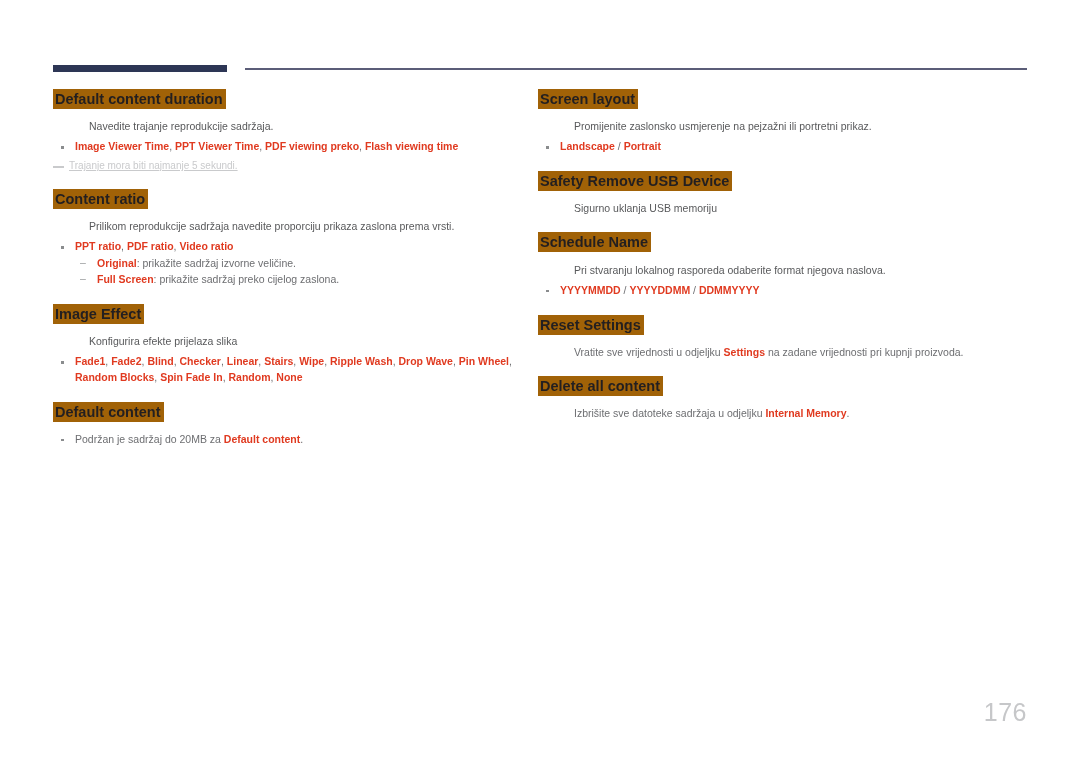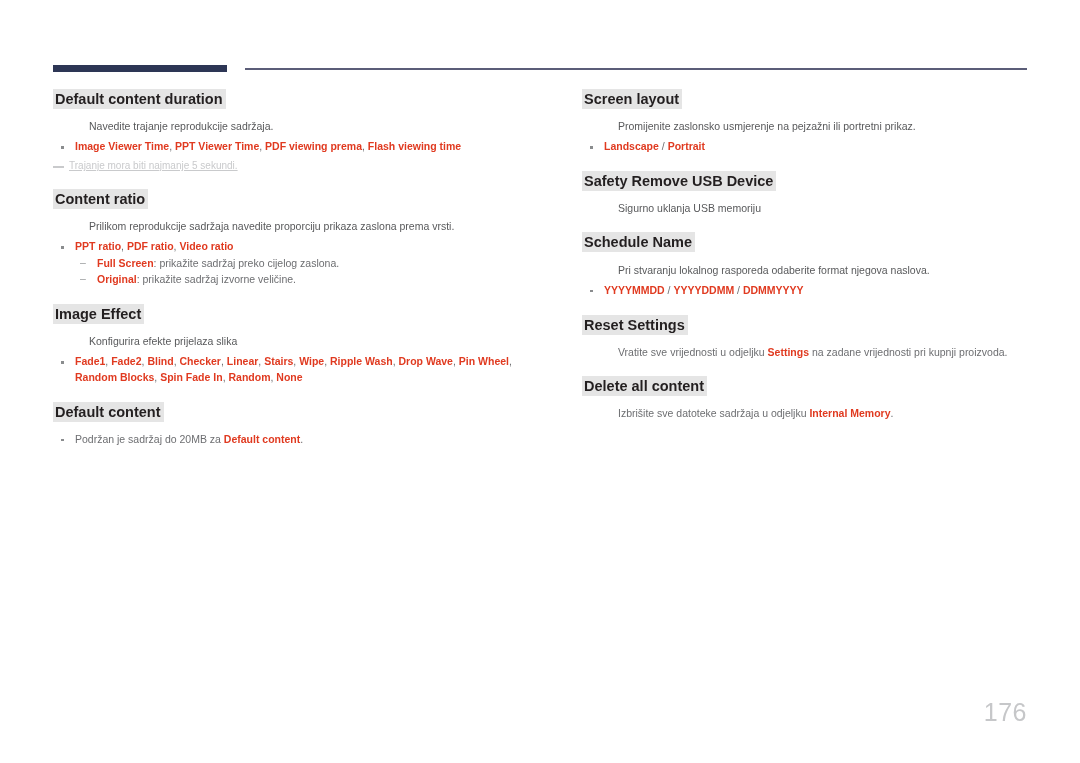--- a/index.html
+++ b/index.html
@@ -45,34 +45,34 @@
     position: absolute;
     left: 0;
     top: 90px;
     width: 1080px;
   }
   .col {
     position: absolute;
     top: 0;
   }
   .col-left  { left: 53px;  width: 470px; }
-  .col-right { left: 582px; width: 466px; }
+  .col-right { left: 538px; width: 466px; }
 
   
   .section { margin-bottom: 17px; }
 
   h2.section-heading {
     margin: 0 0 11px 0;
     font-size: 14.5px;
     font-weight: bold;
     color: #231f20;
     line-height: 1.25;
   }
   h2.section-heading .hl {
-    background: #e5e5e5;
+    background: #a16207;
     padding: 2px 3px 2px 2px;
     box-decoration-break: clone;
     text-align: center;
     -webkit-box-decoration-break: clone;
   }
 
   p.body-text {
     margin: 0 0 5px 0;
     font-size: 10.5px;
     line-height: 1.45;
@@ -155,31 +155,31 @@
   <div class="header-bar-thick"></div>
   <div class="header-bar-thin"></div>
 </div>
 
 <div class="content">
   <div class="col col-left" id="left-column">
       <div class="section">
         <h2 class="section-heading"><span class="hl">Default content duration</span></h2>
         <p class="body-text">Navedite trajanje reprodukcije sadržaja.</p>
         <ul class="bullet-list">
-          <li><span class="kw">Image Viewer Time</span><span class="sep">, </span><span class="kw">PPT Viewer Time</span><span class="sep">, </span><span class="kw">PDF viewing prema</span><span class="sep">, </span><span class="kw">Flash viewing time</span></li>
+          <li><span class="kw">Image Viewer Time</span><span class="sep">, </span><span class="kw">PPT Viewer Time</span><span class="sep">, </span><span class="kw">PDF viewing preko</span><span class="sep">, </span><span class="kw">Flash viewing time</span></li>
         </ul>
         <div class="note">Trajanje mora biti najmanje 5 sekundi.</div>
       </div>
       <div class="section">
         <h2 class="section-heading"><span class="hl">Content ratio</span></h2>
         <p class="body-text">Prilikom reprodukcije sadržaja navedite proporciju prikaza zaslona prema vrsti.</p>
         <ul class="bullet-list">
           <li><span class="kw">PPT ratio</span><span class="sep">, </span><span class="kw">PDF ratio</span><span class="sep">, </span><span class="kw">Video ratio</span><ul class="sub-list">
+              <li><span class="kw">Original</span><span class="sep">: prikažite sadržaj izvorne veličine.</span></li>
               <li><span class="kw">Full Screen</span><span class="sep">: prikažite sadržaj preko cijelog zaslona.</span></li>
-              <li><span class="kw">Original</span><span class="sep">: prikažite sadržaj izvorne veličine.</span></li>
             </ul></li>
         </ul>
       </div>
       <div class="section">
         <h2 class="section-heading"><span class="hl">Image Effect</span></h2>
         <p class="body-text">Konfigurira efekte prijelaza slika</p>
         <ul class="bullet-list">
           <li><span class="kw">Fade1</span><span class="sep">, </span><span class="kw">Fade2</span><span class="sep">, </span><span class="kw">Blind</span><span class="sep">, </span><span class="kw">Checker</span><span class="sep">, </span><span class="kw">Linear</span><span class="sep">, </span><span class="kw">Stairs</span><span class="sep">, </span><span class="kw">Wipe</span><span class="sep">, </span><span class="kw">Ripple Wash</span><span class="sep">, </span><span class="kw">Drop Wave</span><span class="sep">, </span><span class="kw">Pin Wheel</span><span class="sep">, </span><span class="kw">Random Blocks</span><span class="sep">, </span><span class="kw">Spin Fade In</span><span class="sep">, </span><span class="kw">Random</span><span class="sep">, </span><span class="kw">None</span></li>
         </ul>
       </div>

